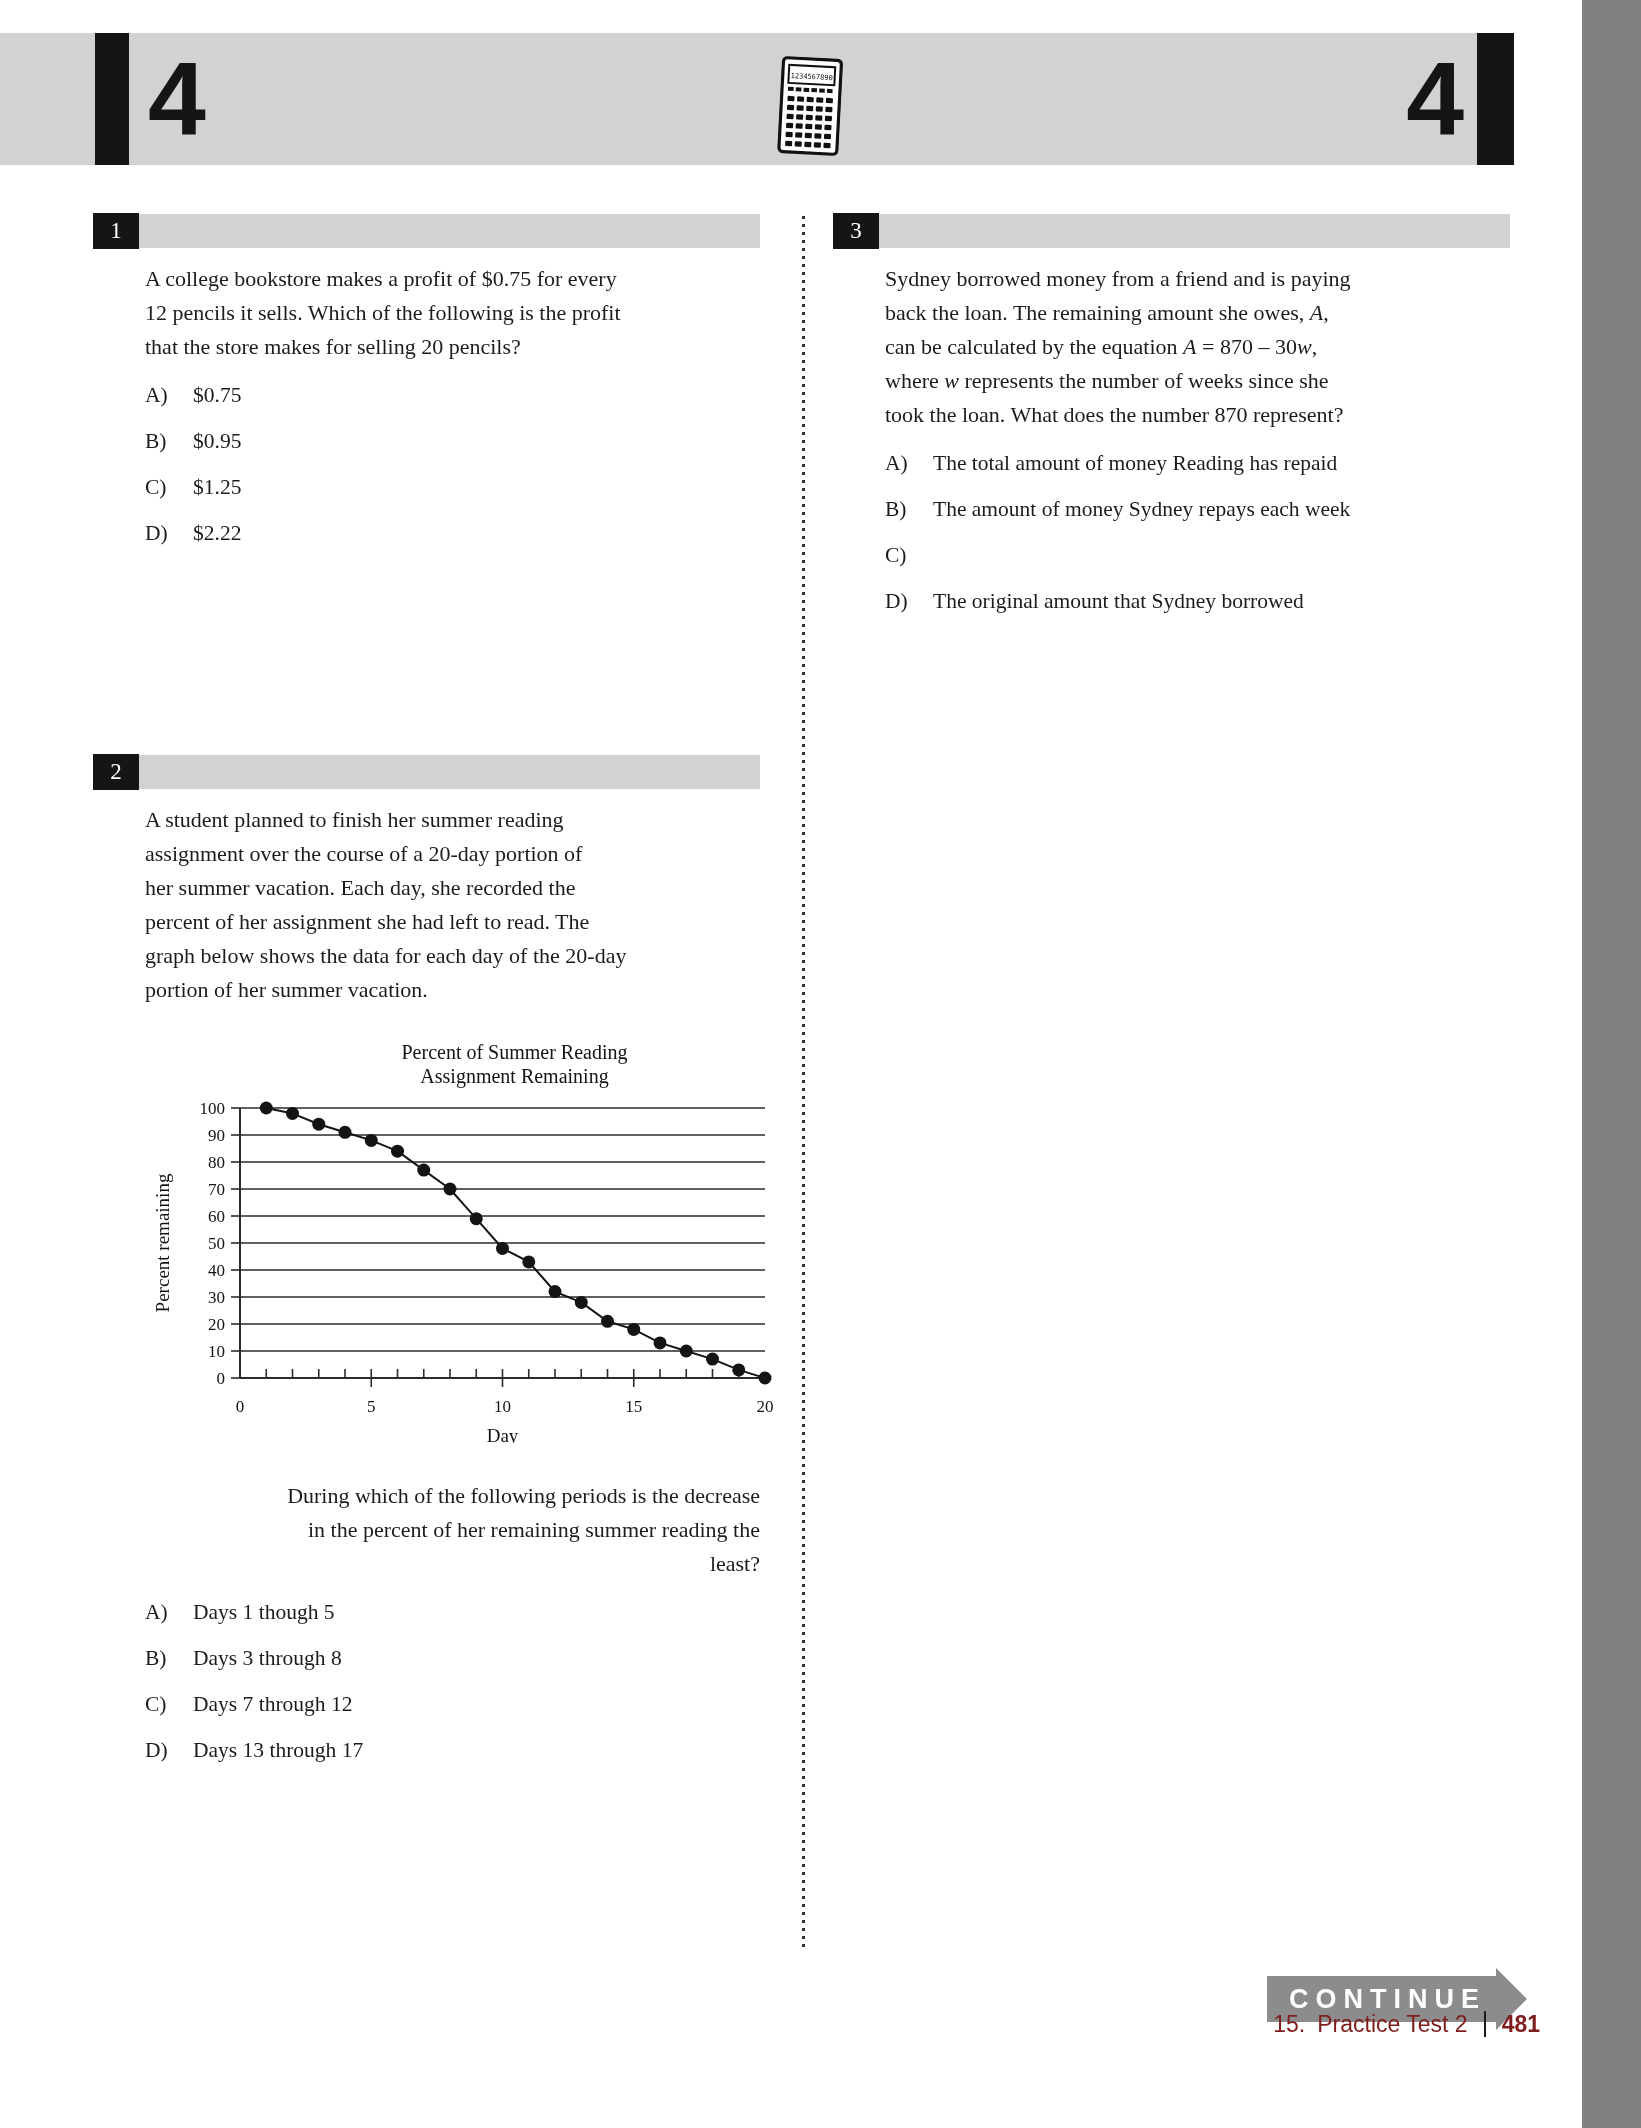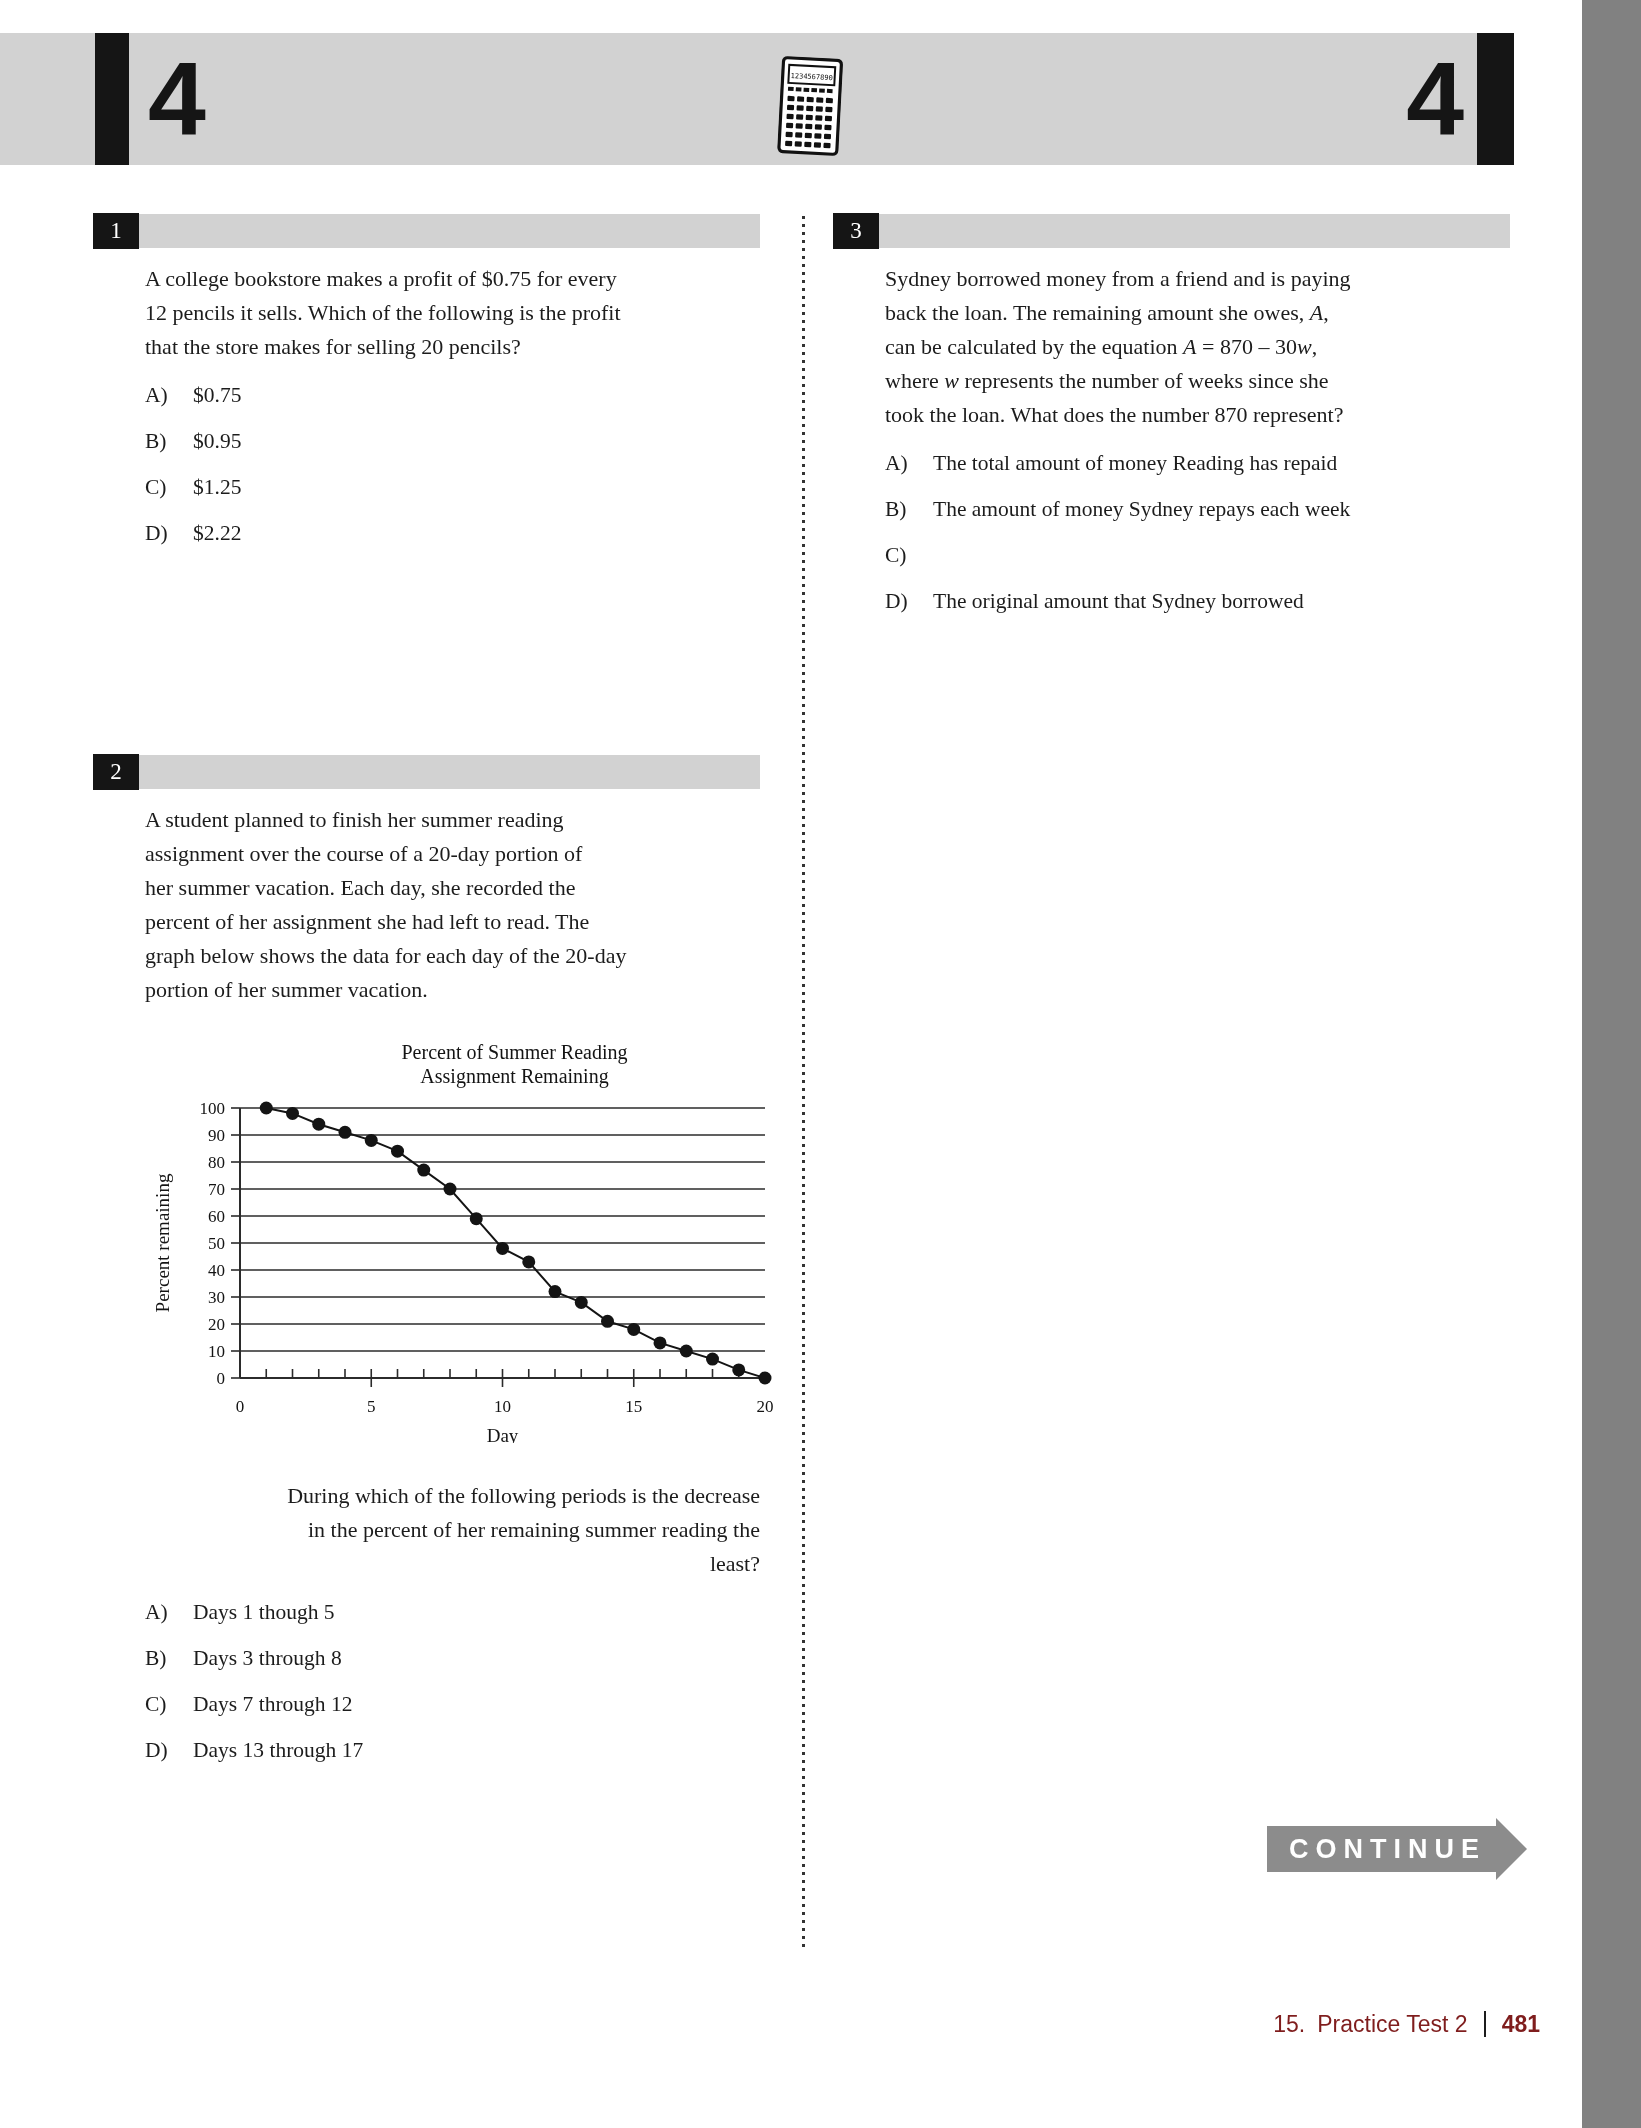--- a/index.html
+++ b/index.html
@@ -45,21 +45,21 @@
   .choices{margin-top:14px;}
   .choice{display:flex;font-size:21.5px;line-height:34px;margin-bottom:12px;}
   .choice-label{width:48px;flex:0 0 48px;}
   .choice-text{white-space:pre-line;}
   .chart-box{margin-top:26px;text-decoration:underline;}
   #reading-chart{display:block;}
   #reading-chart text{font-family:"Liberation Serif","DejaVu Serif",serif;fill:#141414;}
   
   .calc-svg text{font-family:"DejaVu Sans Mono",monospace;}
   
-  .continue{position:absolute;left:1267px;top:1818px;display:flex;align-items:center;cursor:pointer;}
+  .continue{position:absolute;left:1267px;top:1968px;display:flex;align-items:center;cursor:pointer;}
   .continue-body{
     height:46px;line-height:46px;background:#8c8c8c;color:#fff;
     font-family:"Liberation Sans","DejaVu Sans",sans-serif;font-weight:bold;
     font-size:27px;letter-spacing:7px;padding:0 10px 0 22px;
   }
   .continue-arrow{
     width:0;height:0;border-top:31px solid transparent;border-bottom:31px solid transparent;
     border-left:31px solid #8c8c8c;
   }
   

